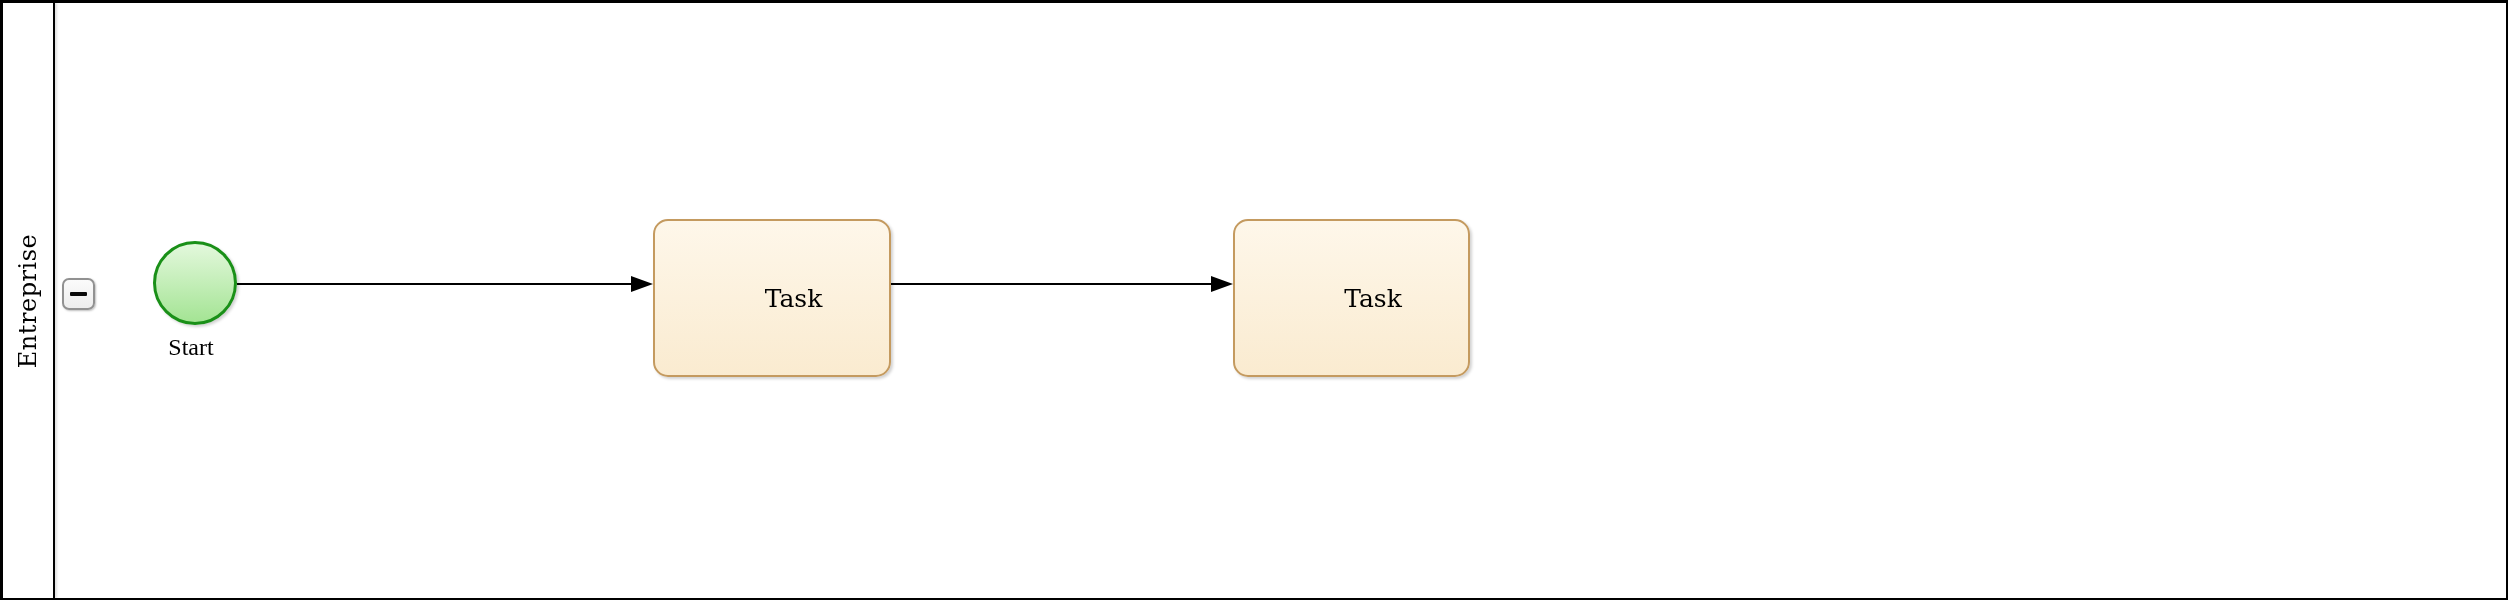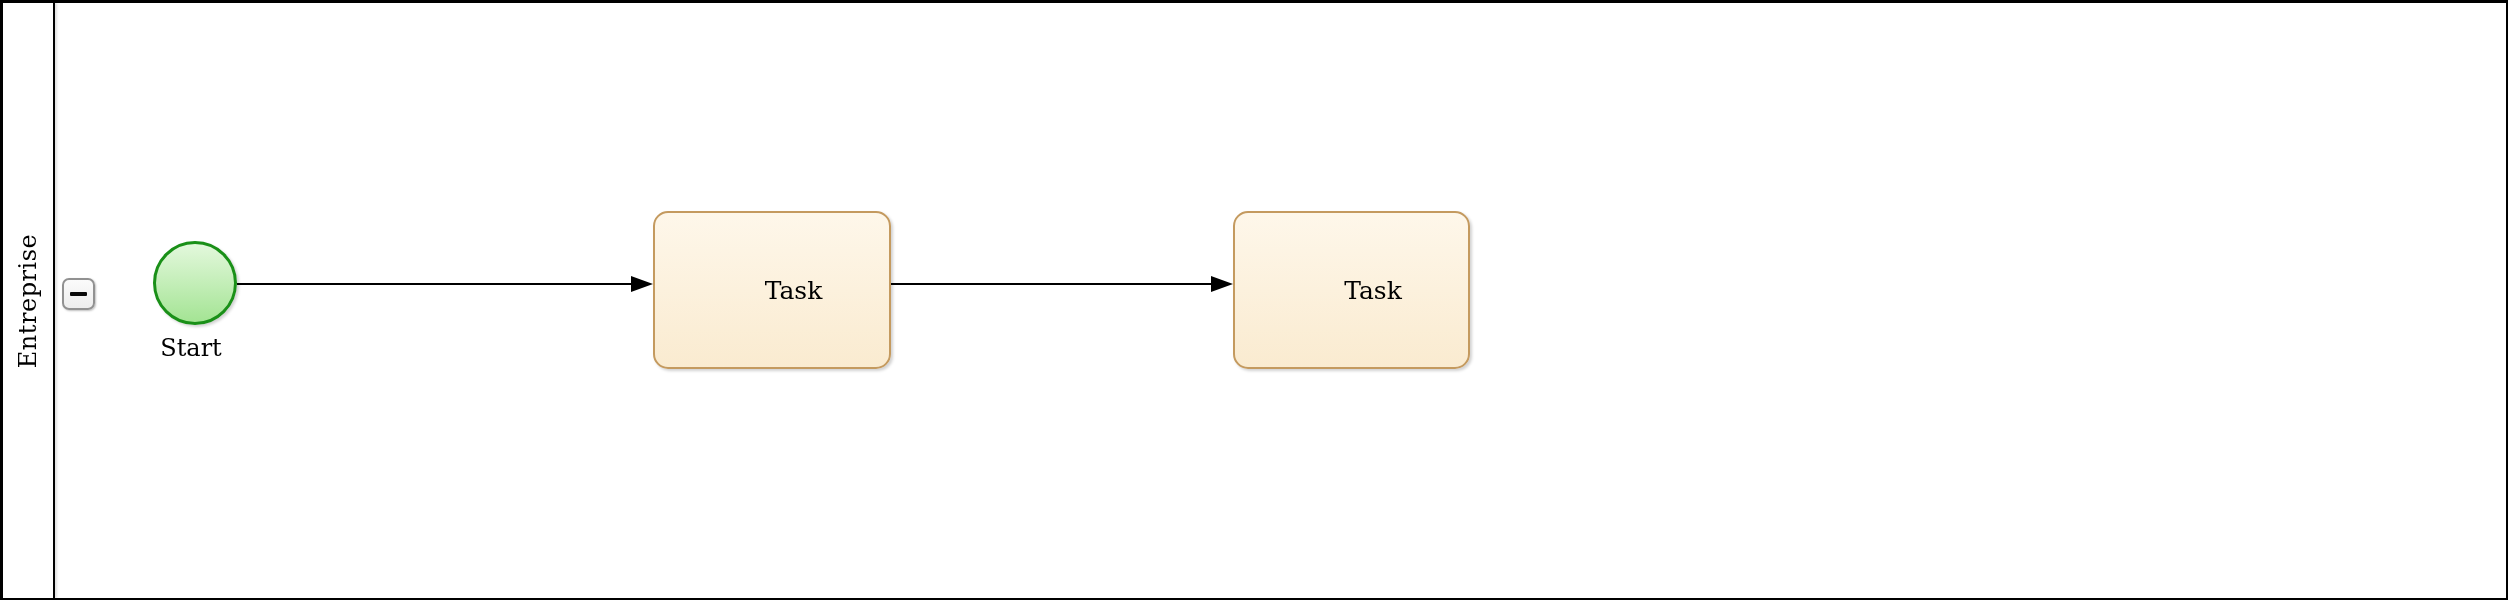--- a/index.html
+++ b/index.html
@@ -81,26 +81,27 @@
     box-shadow: 2px 2px 3px rgba(0,0,0,0.18);
   }
   .start-label {
     position: absolute;
     left: 188px;
     top: 331px;
     transform: translateX(-50%);
     font-size: 24px;
     color: #000000;
     white-space: nowrap;
+    font-family: Liberation Serif, serif;
   }
 
   
   .task {
     position: absolute;
-    top: 208px;
+    top: 216px;
     width: 238px;
     height: 158px;
     box-sizing: border-box;
     border: 2px solid #c49a5f;
     border-radius: 15px;
     background: linear-gradient(#fef7ea, #faebd0);
     box-shadow: 2px 2px 3px rgba(0,0,0,0.18);
     display: flex;
     align-items: center;
     justify-content: center;

